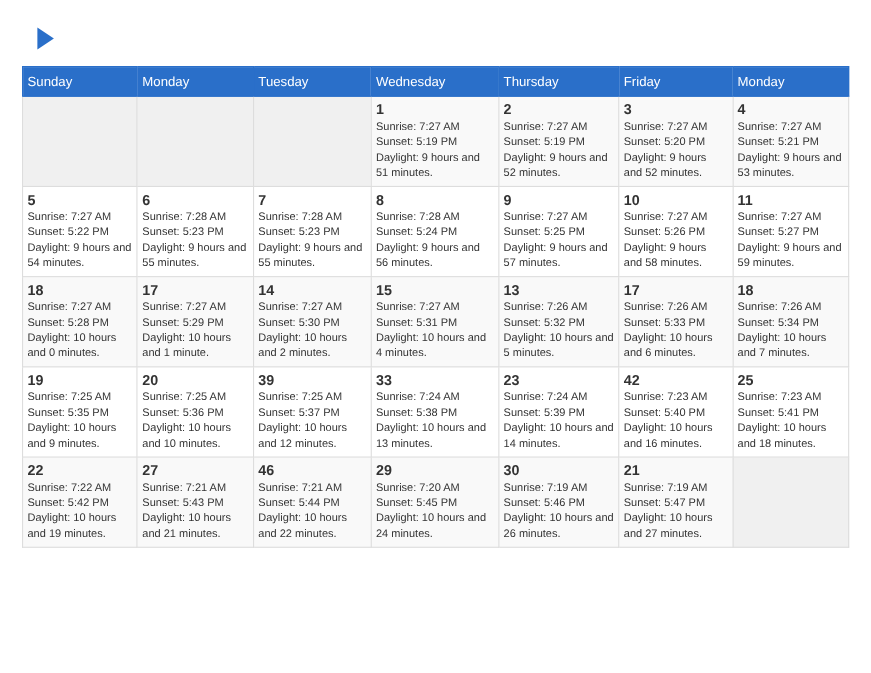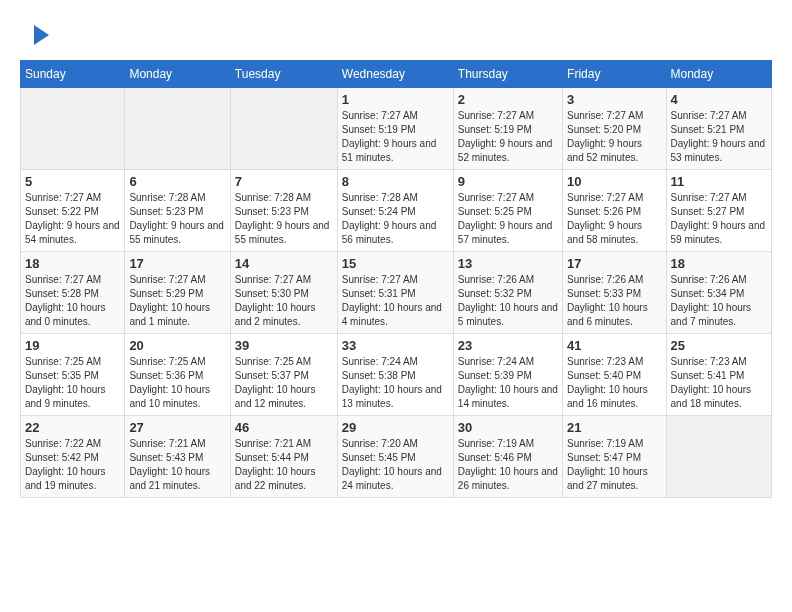--- a/index.html
+++ b/index.html
@@ -319,21 +319,21 @@
         </td>
         <td>
           <div class="day-number">23</div>
         <div class="day-info">
           Sunrise: 7:24 AM<br>
           Sunset: 5:39 PM<br>
           Daylight: 10 hours and 14 minutes.
         </div>
         </td>
         <td>
-          <div class="day-number">41</div>
+          <div class="day-number">42</div>
         <div class="day-info">
           Sunrise: 7:23 AM<br>
           Sunset: 5:40 PM<br>
           Daylight: 10 hours and 16 minutes.
         </div>
         </td>
         <td>
           <div class="day-number">25</div>
         <div class="day-info">
           Sunrise: 7:23 AM<br>

